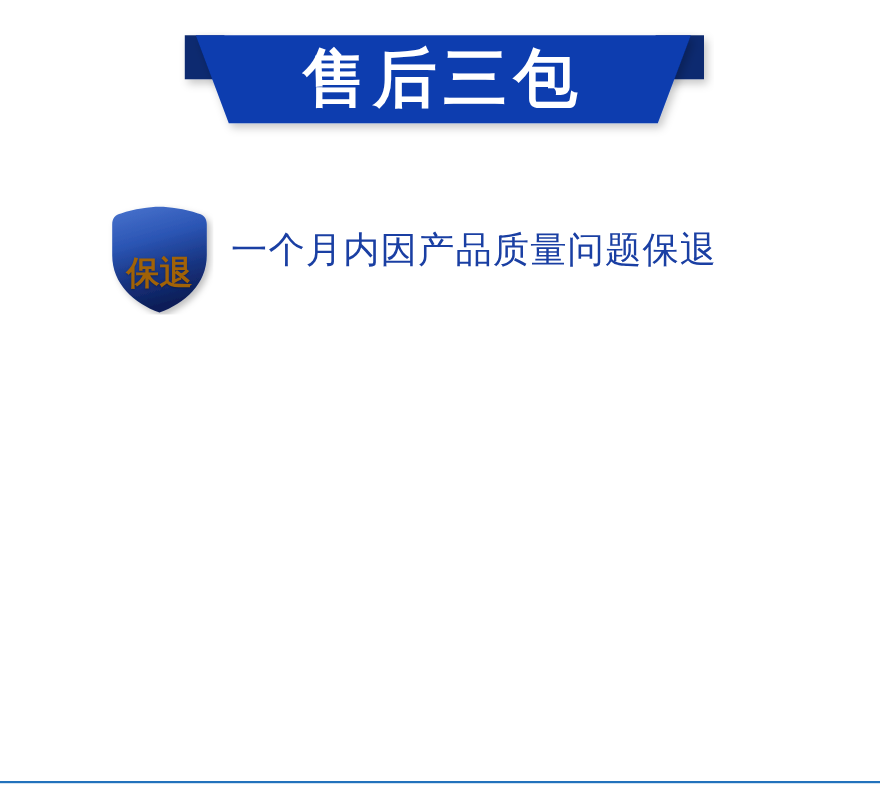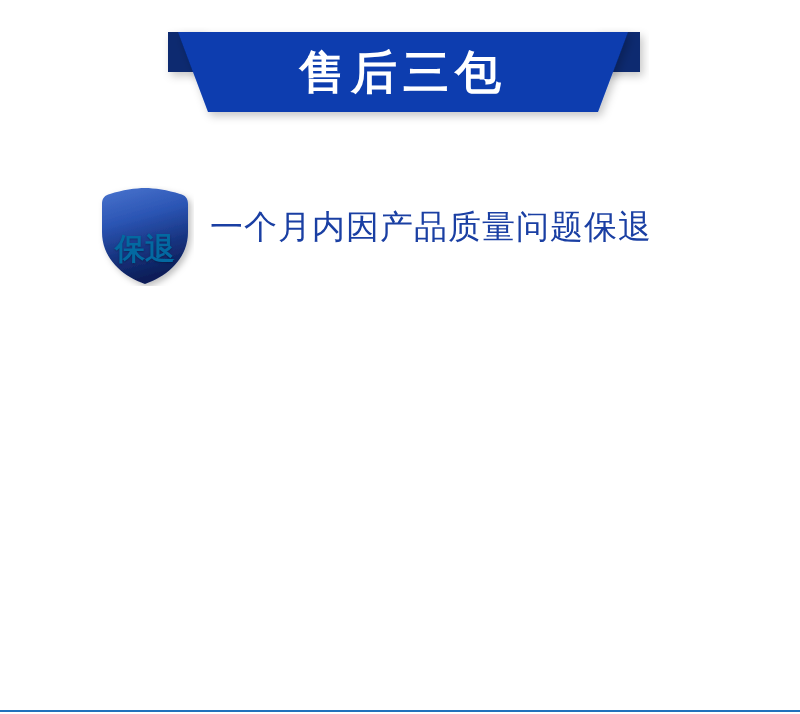--- a/index.html
+++ b/index.html
@@ -31,21 +31,21 @@
   .banner-title {
     position: absolute;
     left: 0;
     top: 32px;
     width: 800px;
     height: 80px;
     display: flex;
     align-items: center;
     justify-content: center;
     color: #ffffff;
-    font-size: 46px;
+    font-size: 58px;
     font-weight: 700;
     letter-spacing: 6px;
     text-indent: 6px;
     line-height: 1;
     user-select: none;
   }
 
   
   .rows {
     position: absolute;
@@ -71,21 +71,21 @@
   }
   .badge-label {
     position: absolute;
     left: 0;
     top: 16px;
     width: 98px;
     height: 100px;
     display: flex;
     align-items: center;
     justify-content: center;
-    color: #0369a1;
+    color: #a16207;
     font-size: 30px;
     font-weight: 700;
     line-height: 1;
     letter-spacing: 0px;
     padding-bottom: 6px;
     box-sizing: border-box;
     text-shadow: 0 1px 2px rgba(0,0,0,0.28);
     user-select: none;
   }
   .row-text {

